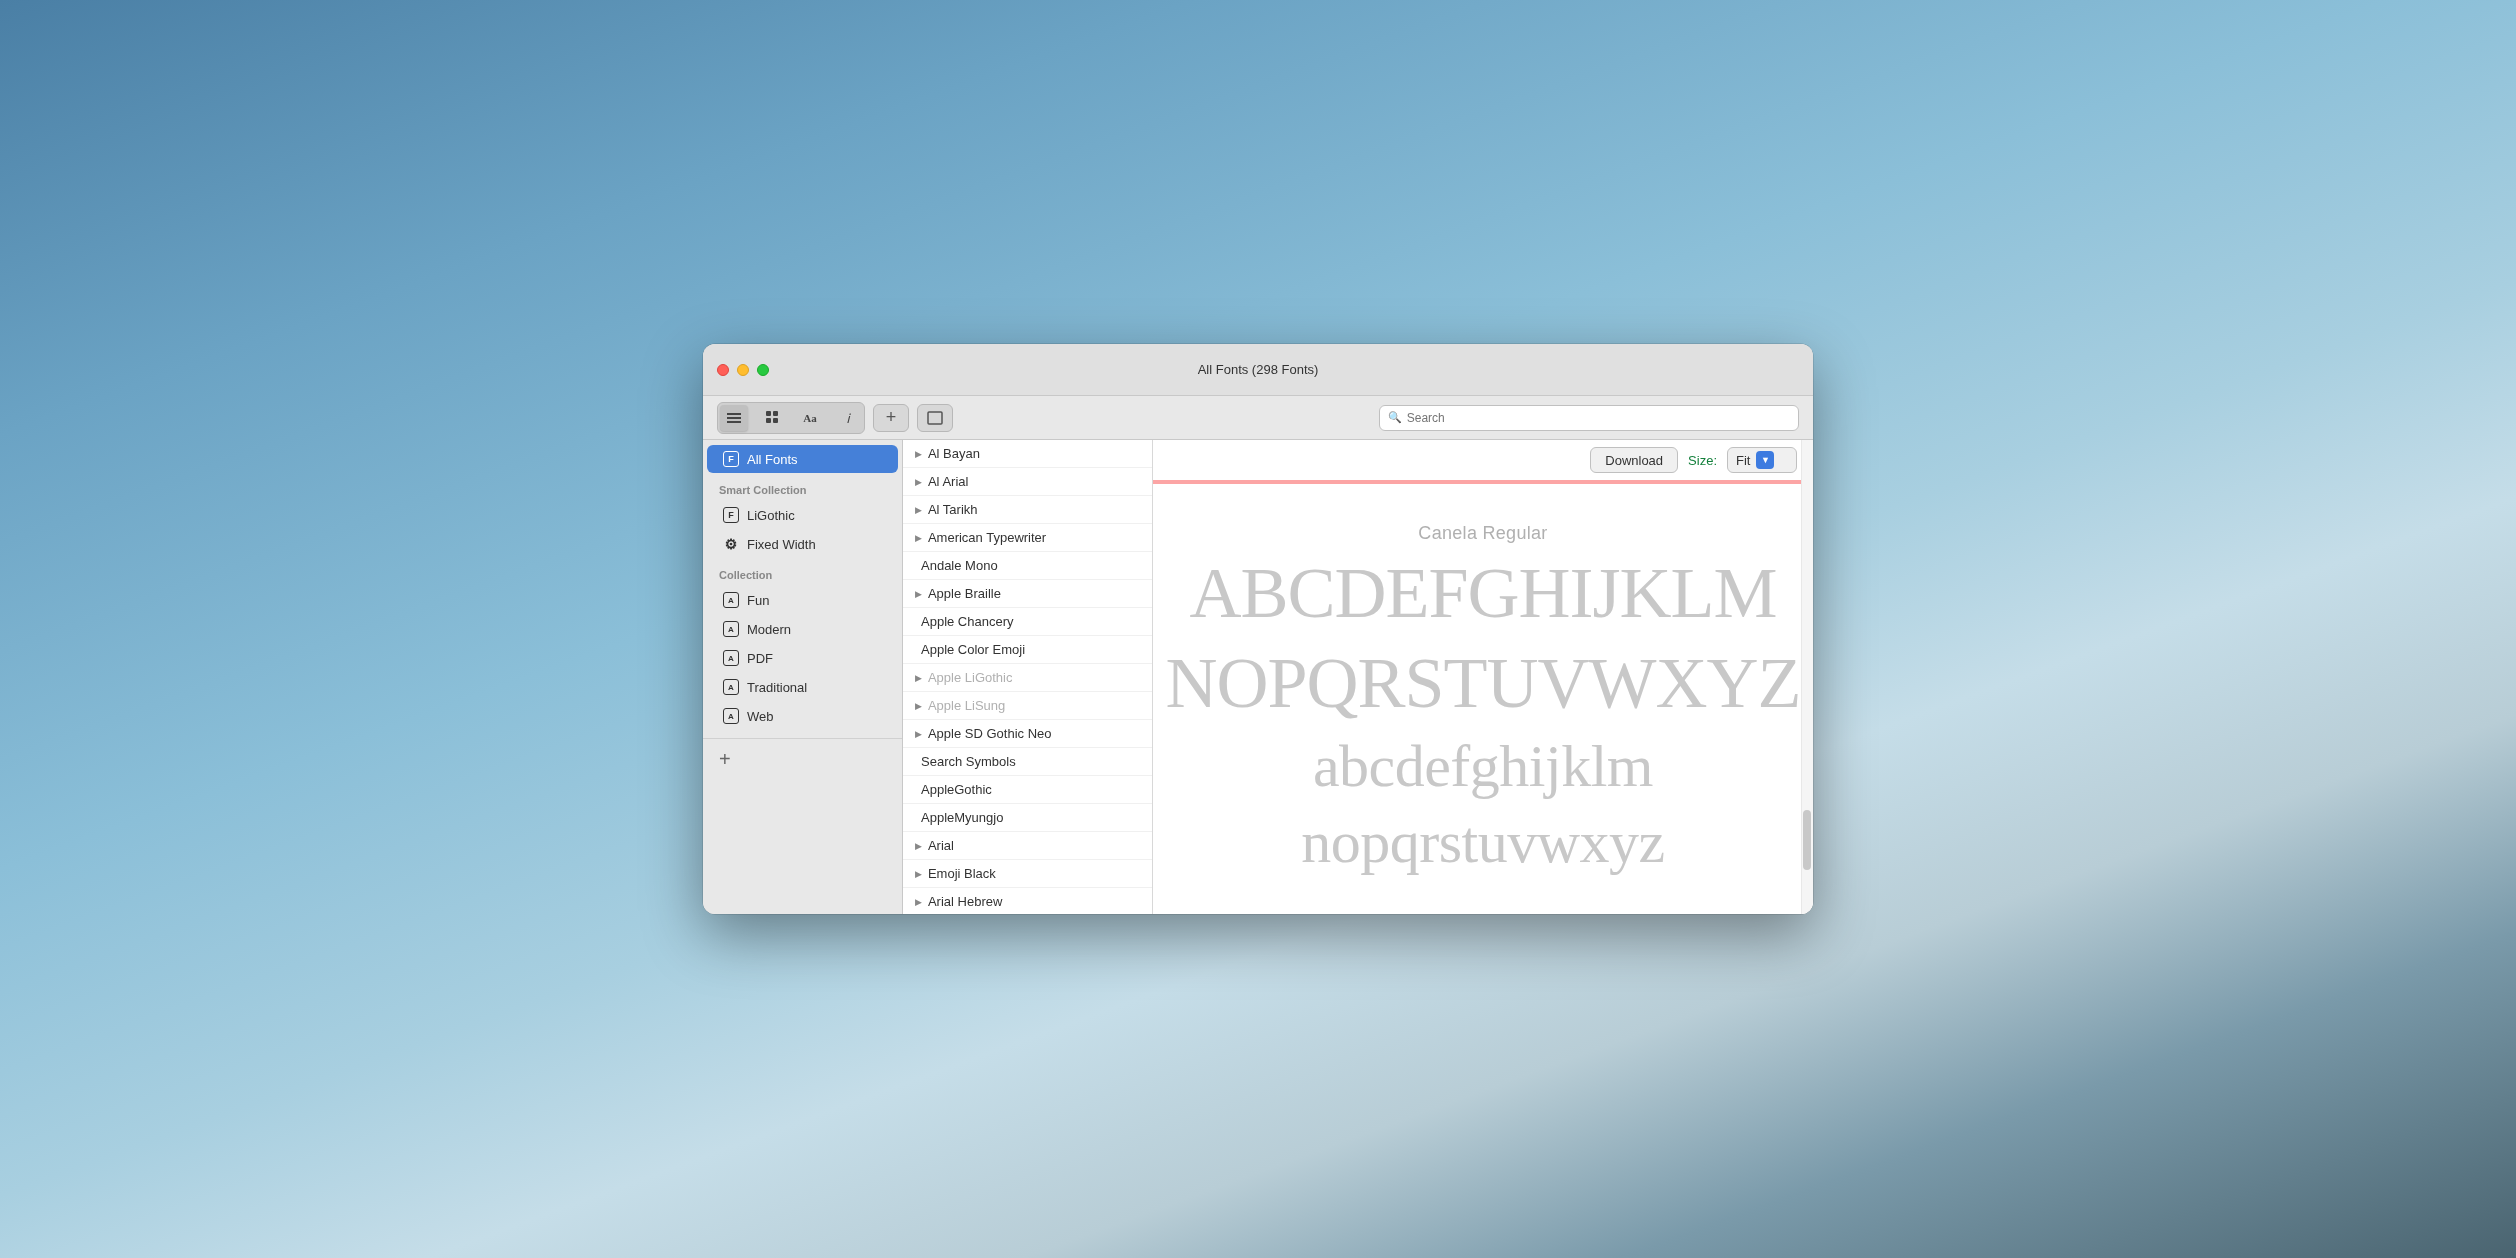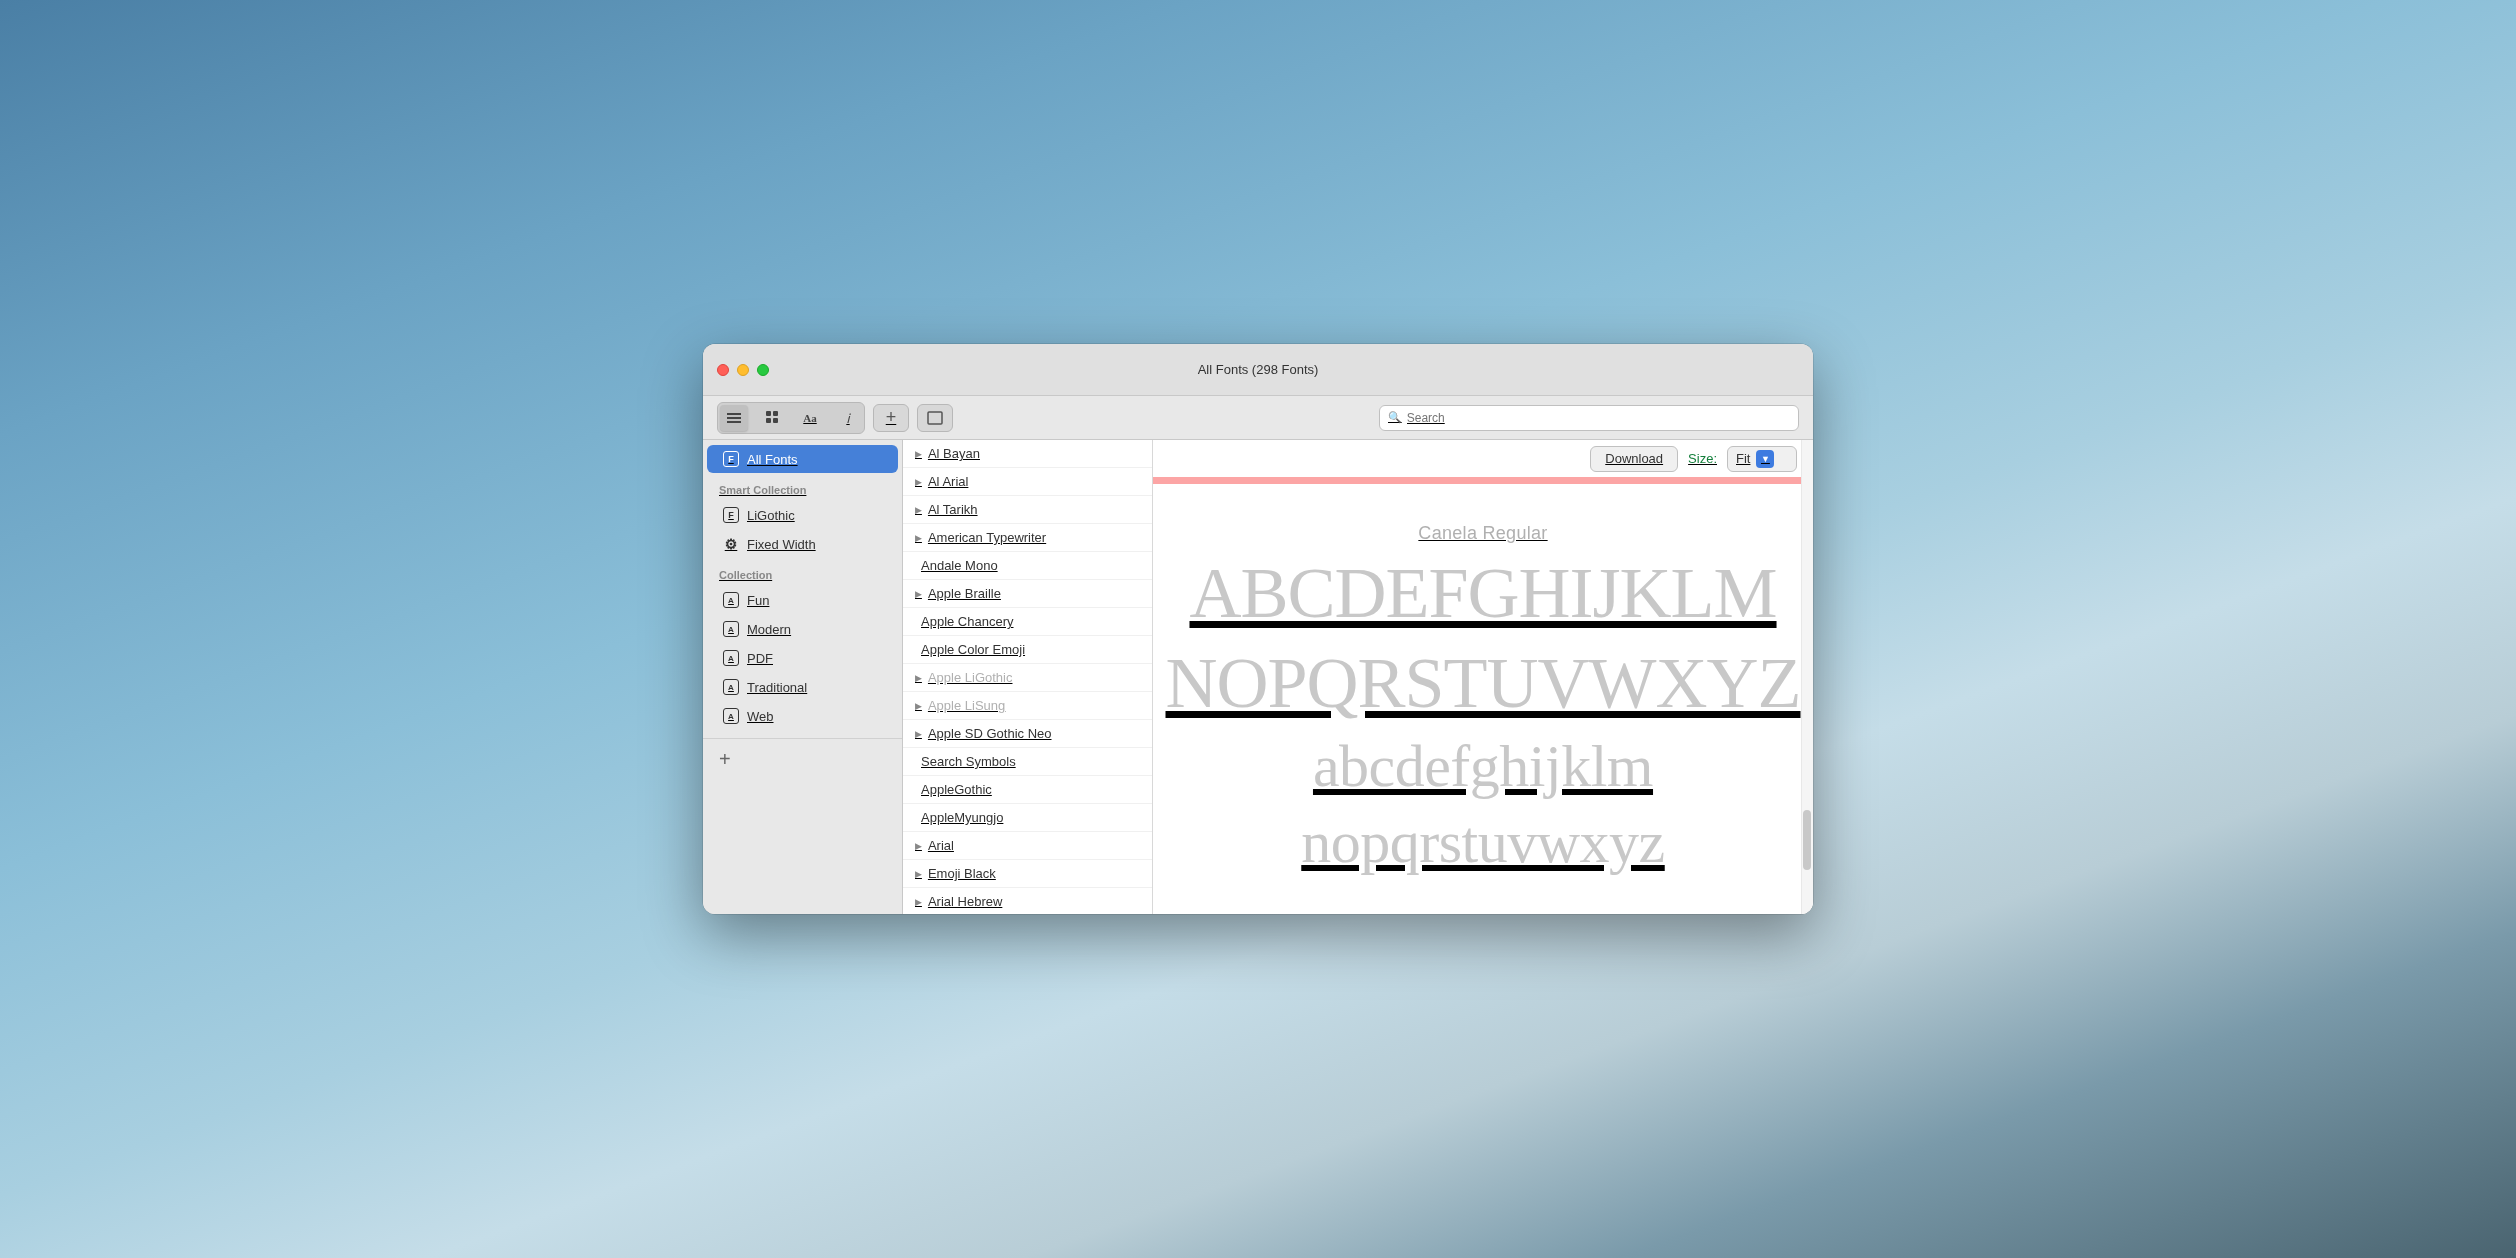--- a/index.html
+++ b/index.html
@@ -15,21 +15,20 @@
 
     .window {
       width: 1110px;
       height: 570px;
       background: #ececec;
       border-radius: 12px;
       box-shadow: 0 20px 60px rgba(0,0,0,0.4), 0 0 0 0.5px rgba(0,0,0,0.2);
       display: flex;
       flex-direction: column;
       overflow: hidden;
-      text-decoration: underline;
     }
 
     
     .title-bar {
       height: 52px;
       background: #e0e0e0;
       border-bottom: 1px solid #c8c8c8;
       display: flex;
       align-items: center;
       padding: 0 14px;
@@ -238,21 +237,21 @@
       flex: 1;
       background: white;
       overflow-y: auto;
       position: relative;
       display: flex;
       flex-direction: column;
     }
     .preview-toolbar {
       height: 44px;
       background: white;
-      border-bottom: 7px solid #fca5a5;
+      border-bottom: 4px solid #fca5a5;
       display: flex;
       align-items: center;
       justify-content: flex-end;
       padding: 0 16px;
       gap: 10px;
       flex-shrink: 0;
     }
     .download-btn {
       height: 26px;
       padding: 0 14px;

